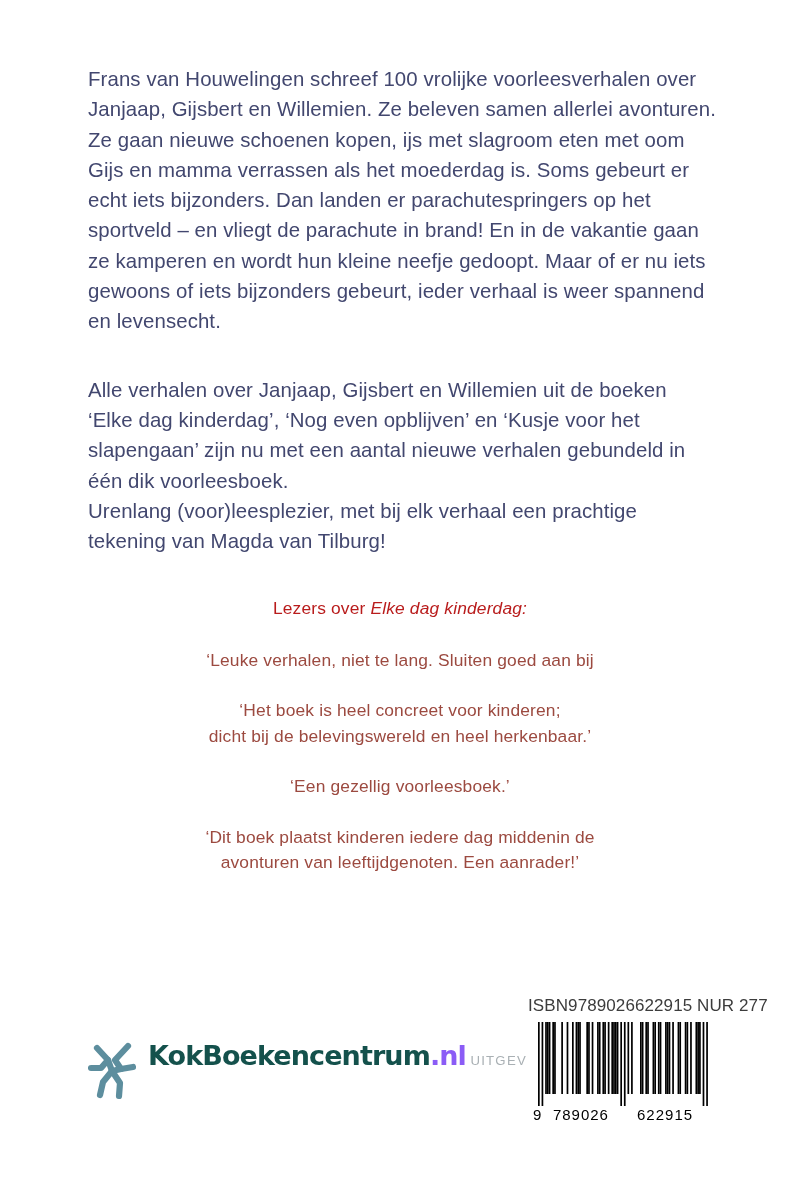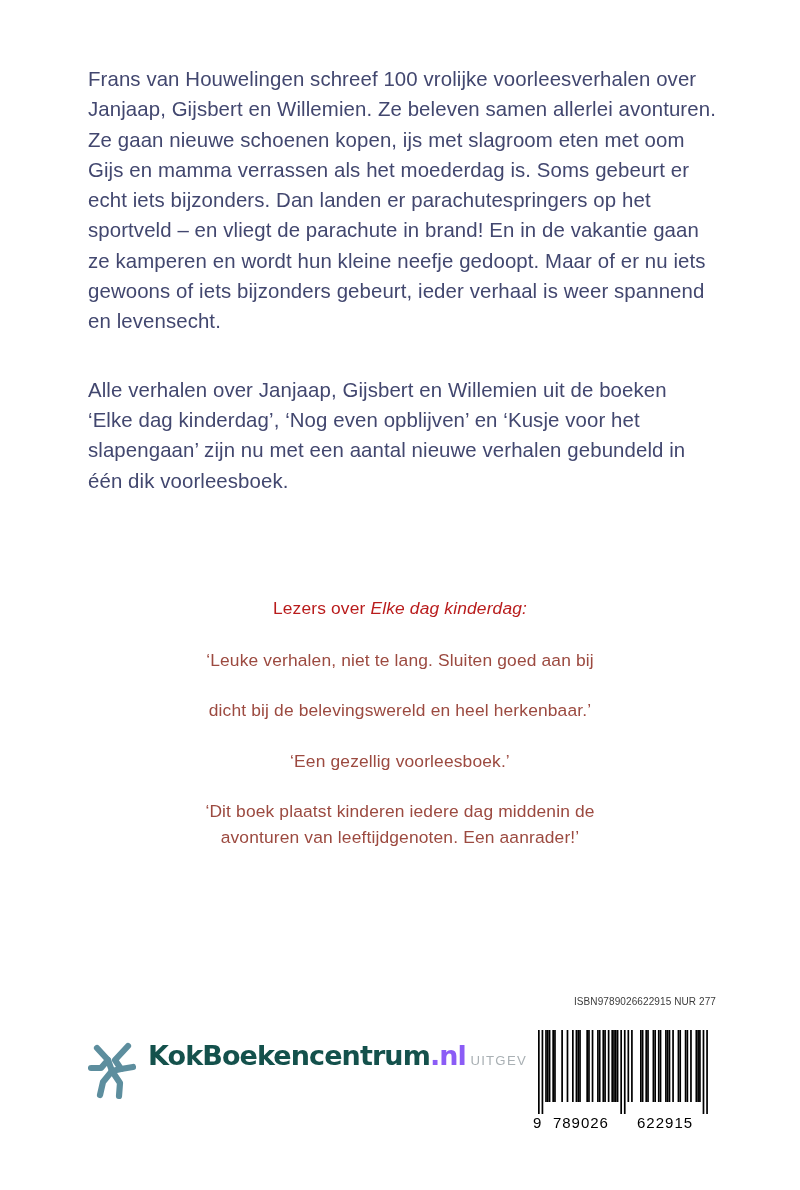--- a/index.html
+++ b/index.html
@@ -113,51 +113,53 @@
   }
 
   
   .barcode-block {
     position: absolute;
     left: 528px;
     top: 996px;
     width: 188px;
   }
   .isbn-line {
-    font-size: 10px;
+    font-size: 17px;
     letter-spacing: 0.1px;
     color: #3c3c3c;
     text-align: right;
-    margin-bottom: 21px;
+    margin-bottom: 4px;
     white-space: nowrap;
   }
   .barcode-svg {
     display: block;
     width: 188px;
     height: 102px;
   }
 </style>
 </head>
 <body>
 
 <div class="page">
 
   <div class="blurb">
     <p>Frans van Houwelingen schreef 100 vrolijke voorleesverhalen over Janjaap, Gijsbert en Willemien. Ze beleven samen allerlei avonturen. Ze gaan nieuwe schoenen kopen, ijs met slagroom eten met oom Gijs en mamma verrassen als het moederdag is. Soms gebeurt er echt iets bijzonders. Dan landen er parachutespringers op het sportveld – en vliegt de parachute in brand! En in de vakantie gaan ze kamperen en wordt hun kleine neefje gedoopt. Maar of er nu iets gewoons of iets bijzonders gebeurt, ieder verhaal is weer spannend en levensecht.</p>
     <p class="gap">Alle verhalen over Janjaap, Gijsbert en Willemien uit de boeken ‘Elke dag kinderdag’, ‘Nog even opblijven’ en ‘Kusje voor het slapengaan’ zijn nu met een aantal nieuwe verhalen gebundeld in één dik voorleesboek.</p>
+    <p>Urenlang (voor)leesplezier, met bij elk verhaal een prachtige tekening van Magda van Tilburg!</p>
   </div>
 
   <div class="reviews">
     <p class="intro"><span>Lezers over </span><em>Elke dag kinderdag:</em></p>
 
     <p class="quote">
       <span class="l">‘Leuke verhalen, niet te lang. Sluiten goed aan bij</span>
     </p>
 
     <p class="quote">
+      <span class="l">‘Het boek is heel concreet voor kinderen;</span>
       <span class="l">dicht bij de belevingswereld en heel herkenbaar.’</span>
     </p>
 
     <p class="quote">
       <span class="l">‘Een gezellig voorleesboek.’</span>
     </p>
 
     <p class="quote">
       <span class="l">‘Dit boek plaatst kinderen iedere dag middenin de</span>
       <span class="l">avonturen van leeftijdgenoten. Een aanrader!’</span>

